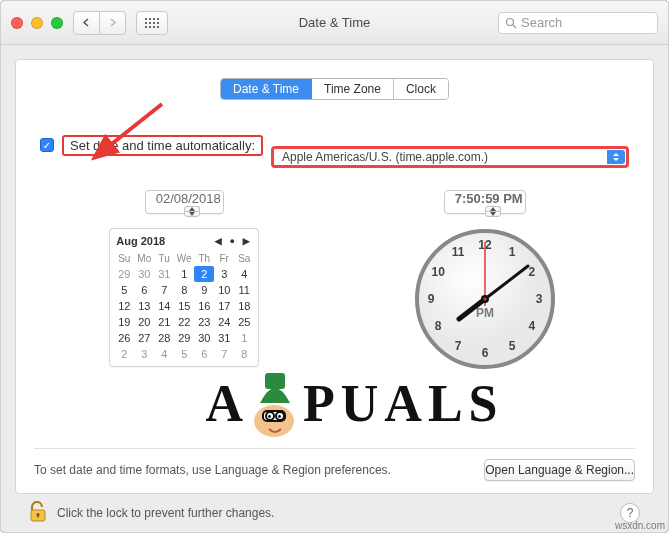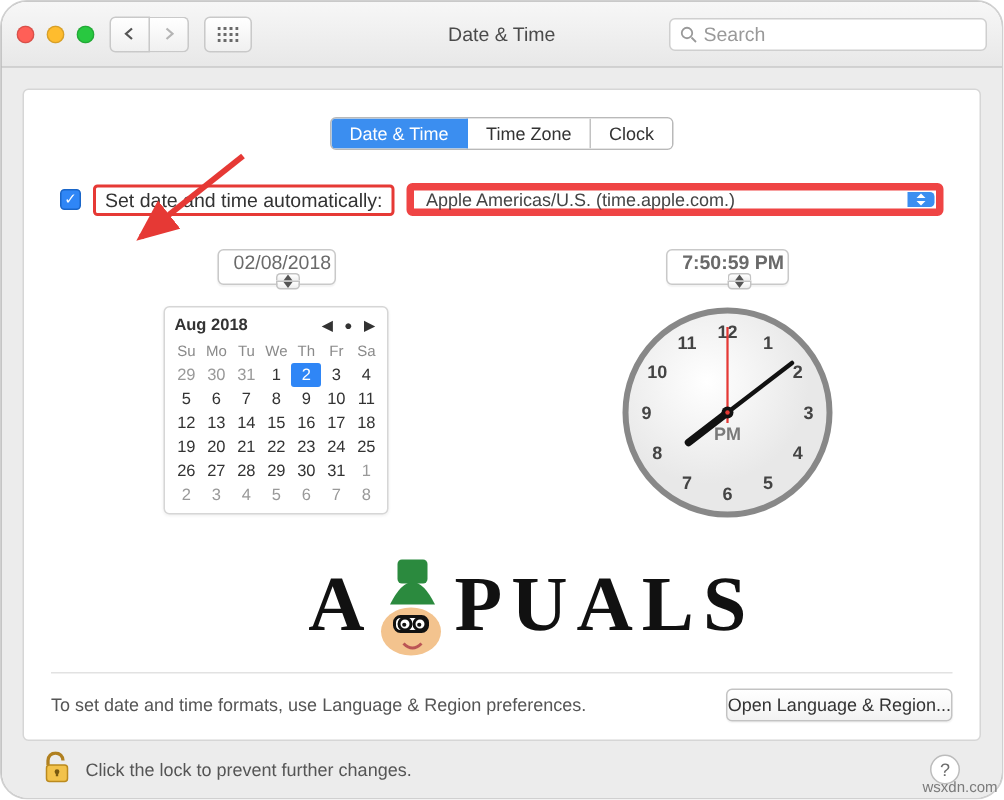--- a/index.html
+++ b/index.html
@@ -6,21 +6,21 @@
   body {
     font-family: -apple-system, "Helvetica Neue", Arial, sans-serif;
     font-size: 13px;
     background: #fff;
     width: 669px;
     height: 533px;
     overflow: hidden;
     position: relative;
     color: #333;
   }
-  .window { width: 669px; height: 533px; border: 1px solid #d0d0d0; background: #a3a3a3; display: flex; flex-direction: column; border-radius: 18px; overflow: hidden; }
+  .window { width: 669px; height: 533px; border: 1px solid #d0d0d0; background: #0f766e; display: flex; flex-direction: column; border-radius: 4px; overflow: hidden; }
   .titlebar {
     height: 44px;
     background: linear-gradient(#f7f7f7,#e8e8e8);
     border-bottom: 1px solid #d0d0d0;
     display: flex;
     align-items: center;
     padding: 0 10px;
     position: relative;
   }
   .traffic { display:flex; gap:8px; }
@@ -32,21 +32,21 @@
     border:1px solid #c9c9c9; display:flex; align-items:center; justify-content:center;
     font-size:11px; color:#555; padding:0 8px;
   }
   .tb-btn:first-child{border-top-left-radius:4px;border-bottom-left-radius:4px;}
   .tb-btn:last-child{border-top-right-radius:4px;border-bottom-right-radius:4px;}
   .tb-btn+.tb-btn{border-left:none;}
   .tb-grid { font-size:14px; }
   .title-center { position:absolute; left:0; right:0; text-align:center; font-size:13px; color:#4a4a4a; pointer-events:none; }
   .search-group { margin-left:auto; display:flex; align-items:center; }
   .search {
-    width:212px; height:22px; border:1px solid #cfcfcf; border-radius:4px;
+    width:160px; height:22px; border:1px solid #cfcfcf; border-radius:4px;
     background:#fff; display:flex; align-items:center; padding:0 6px; color:#999;
   }
   .search svg { margin-right:4px; }
 
   .content-area {
     flex:1;
     background:#ececec;
     padding:14px 14px 0 14px;
     display:flex;
     flex-direction:column;
@@ -69,22 +69,22 @@
   .seg-item.active { background:#3b8ef0; color:#fff; border-right-color:#3b8ef0;}
 
   .auto-row { display:flex; align-items:center; gap:8px; margin:4px 6px 18px 6px; position:relative; z-index:2;}
   .mac-checkbox {
     width:14px; height:14px; border-radius:3px; background:#2f86f6;
     display:flex; align-items:center; justify-content:center; color:#fff; font-size:10px;
     border:1px solid #1a66c9;
   }
   .auto-label { border:2px solid #e63935; border-radius:3px; padding:1px 6px; font-size:13px; color:#333; }
   .server-select {
-    flex:1; height:22px; border:5px solid #ef4444; border-radius:4px; background:#fff;
-    display:flex; align-items:center; padding:0 8px; font-size:12px; color:#444; position:relative;
+    flex:1; height:22px; border:3px solid #ef4444; border-radius:4px; background:#fff;
+    display:flex; align-items:center; padding:0 8px; font-size:12px; color:#444; position:relative;margin-top:24px;
   }
   .server-select .chev { position:absolute; right:1px; top:1px; bottom:1px; width:18px; background:#3b8ef0; border-radius:0 3px 3px 0; display:flex; flex-direction:column; align-items:center; justify-content:center;}
   .server-select .chev::before{content:"";border-left:3px solid transparent;border-right:3px solid transparent;border-bottom:3px solid #fff;margin-bottom:2px;}
   .server-select .chev::after{content:"";border-left:3px solid transparent;border-right:3px solid transparent;border-top:3px solid #fff;}
 
   .middle { display:flex; justify-content:space-around; align-items:flex-start; margin-top:4px; }
   .left-col { display:flex; flex-direction:column; align-items:center; width:260px;}
   .right-col { display:flex; flex-direction:column; align-items:center; width:260px;font-weight:bold;}
 
   .stepper-field {

